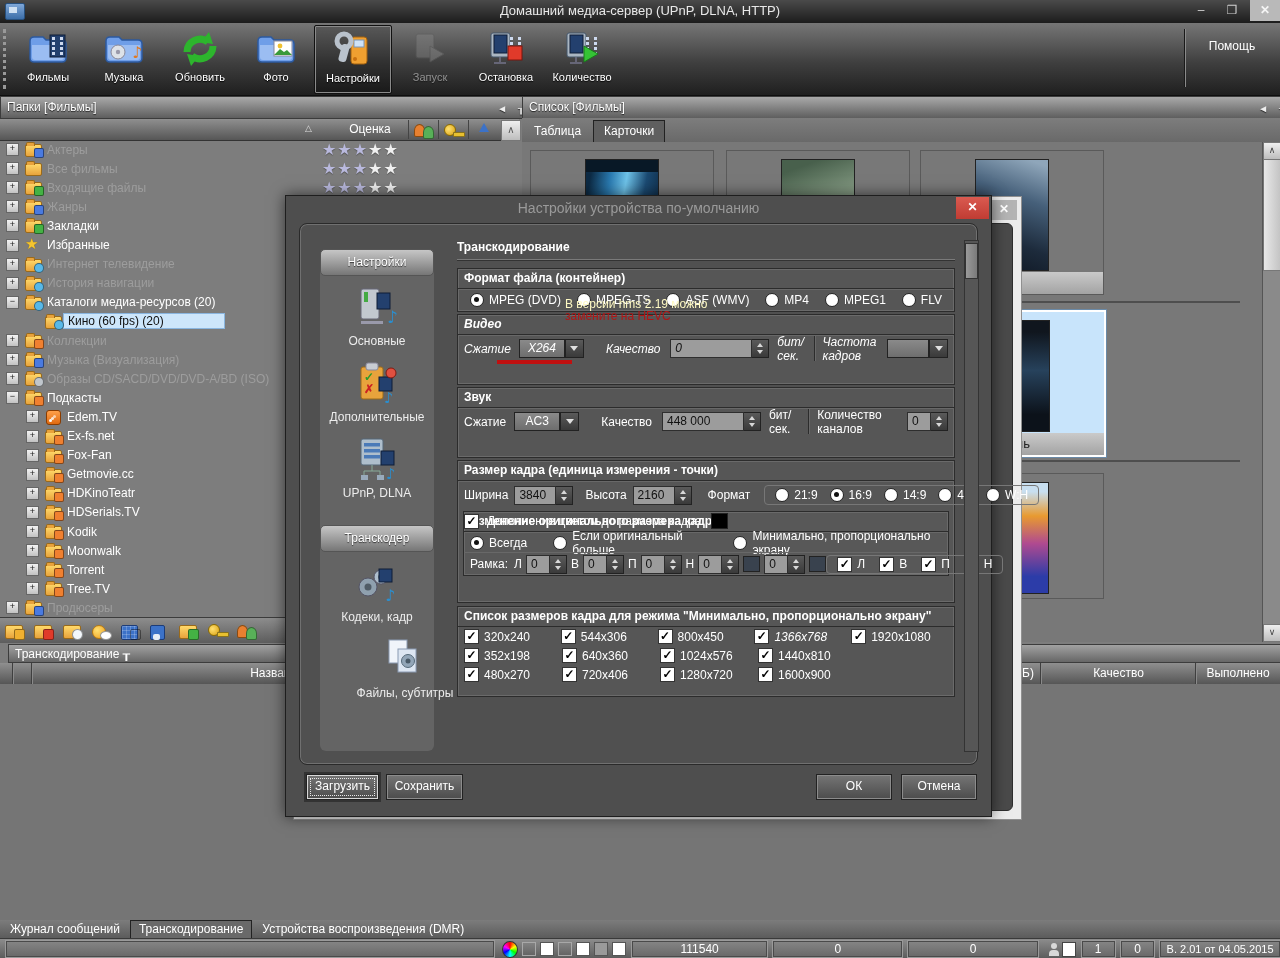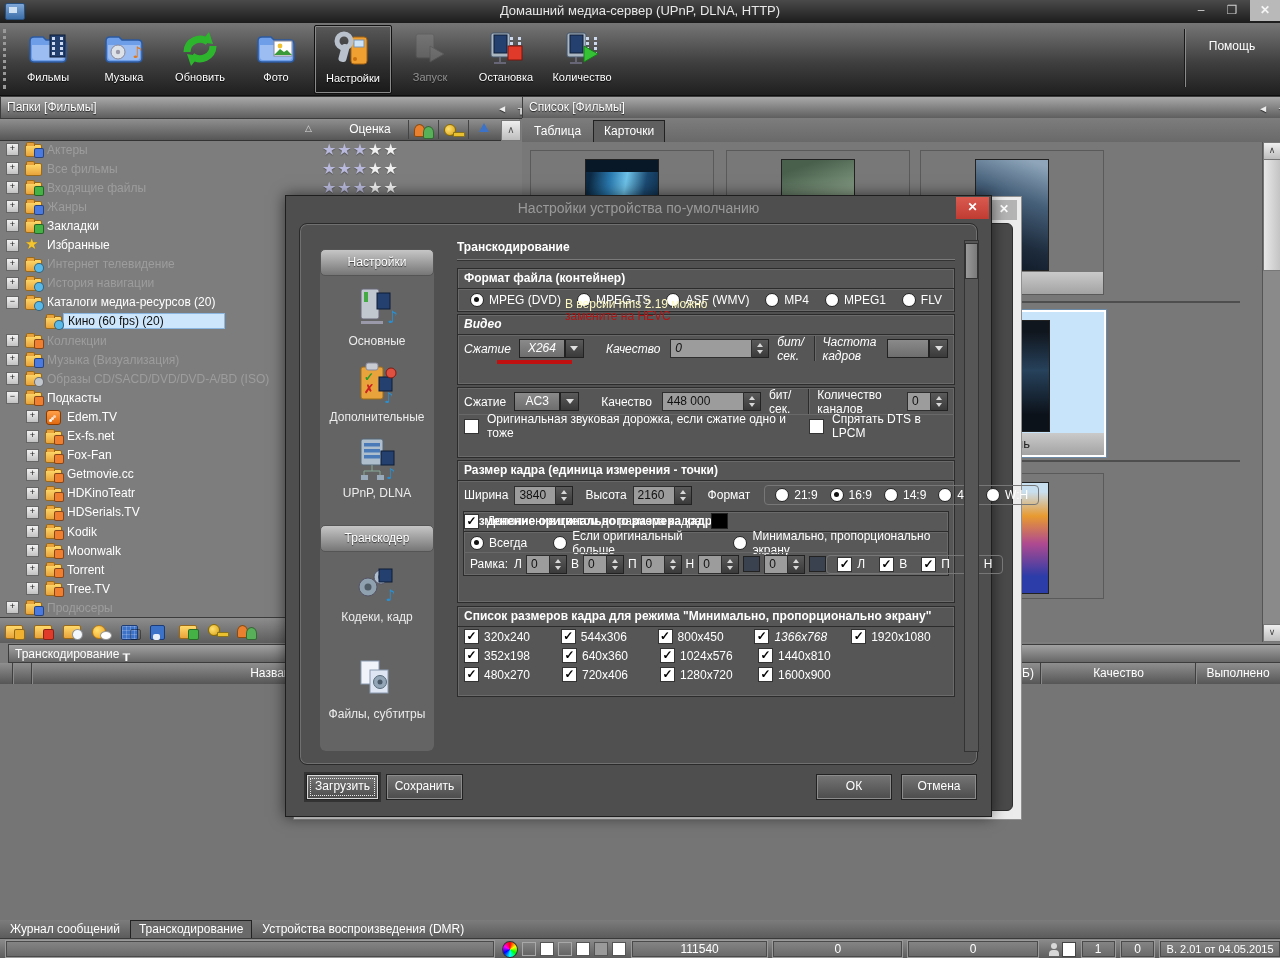--- a/index.html
+++ b/index.html
@@ -705,21 +705,21 @@
             <span class="sic"><svg viewBox="0 0 48 48">
                 <circle cx="15" cy="28" r="9" fill="#8fa0ae" stroke="#556"></circle>
                 <circle cx="15" cy="28" r="3.5" fill="#505c66"></circle>
                 <circle cx="28" cy="18" r="7" fill="#aebecc" stroke="#556"></circle>
                 <circle cx="28" cy="18" r="2.8" fill="#505c66"></circle>
                 <rect x="26" y="10" width="13" height="13" fill="#23406e" stroke="#0f1d36"></rect>
                 <text x="32" y="42" font-size="16" fill="#2a8fd0" font-family="DejaVu Sans" font-weight="bold">♪</text>
               </svg></span>
             <div>Кодеки, кадр</div>
           </div>
-          <div class="sitem" style="top: 407px;">
+          <div class="sitem" style="top: 386px; padding-left: 28px;">
             <span class="sic"><svg viewBox="0 0 48 48">
                 <rect x="8" y="5" width="18" height="23" fill="#f0f4fa" stroke="#8a9ab2"></rect>
                 <rect x="17" y="14" width="18" height="23" fill="#dde6f2" stroke="#8a9ab2"></rect>
                 <circle cx="27" cy="26" r="6.5" fill="#93a6b8" stroke="#566a7a"></circle>
                 <circle cx="27" cy="26" r="2.5" fill="#4a5a68"></circle>
               </svg></span>
             <div>Файлы, субтитры</div>
           </div>
         </div>
       <div id="dlg-content" class="a">
@@ -779,20 +779,21 @@
             <span class="combo">
               <span class="cfld" style="min-width:34px;"></span>
               <span class="carr">
                   <span class="t"></span>
                 </span>
             </span>
           </div>
         </div>
 
         <div class="grp" style="top:147px;height:69px;">
+          <div class="gtitle">Звук</div>
           <div class="grow" style="height:25px;">
             <span style="margin-right:8px;">Сжатие</span>
             <span class="combo">
               <span class="cfld">AC3</span>
               <span class="carr">
                   <span class="t"></span>
                 </span>
             </span>
             <span style="margin-left:22px;margin-right:10px;">Качество</span>
             <span class="spin">
@@ -805,26 +806,20 @@
             <span style="margin-left:8px;">бит/сек.</span>
             <span class="vline"></span>
             <span style="margin-right:8px;">Количество каналов</span>
             <span class="spin">
               <span class="fld" style="width:14px;">0</span>
               <span class="arrs">
                   <span class="tup"></span>
                   <span class="tdn"></span>
                 </span>
             </span>
-          </div>
-          <div class="grow" style="height:22px;">
-            <span class="cb"></span>
-            <span style="margin-left:8px;">Оригинальная звуковая дорожка, если сжатие одно и тоже</span>
-            <span class="cb" style="margin-left:18px;"></span>
-            <span style="margin-left:8px;">Спрятать DTS в LPCM</span>
           </div>
         </div>
 
         <div class="grp" style="top:220px;height:141px;">
           <div class="gtitle">Размер кадра (единица измерения - точки)</div>
           <div class="grow" style="height:26px;">
             <span style="margin-right:6px;">Ширина</span>
             <span class="spin">
               <span class="fld" style="width:32px;">3840</span>
               <span class="arrs">

